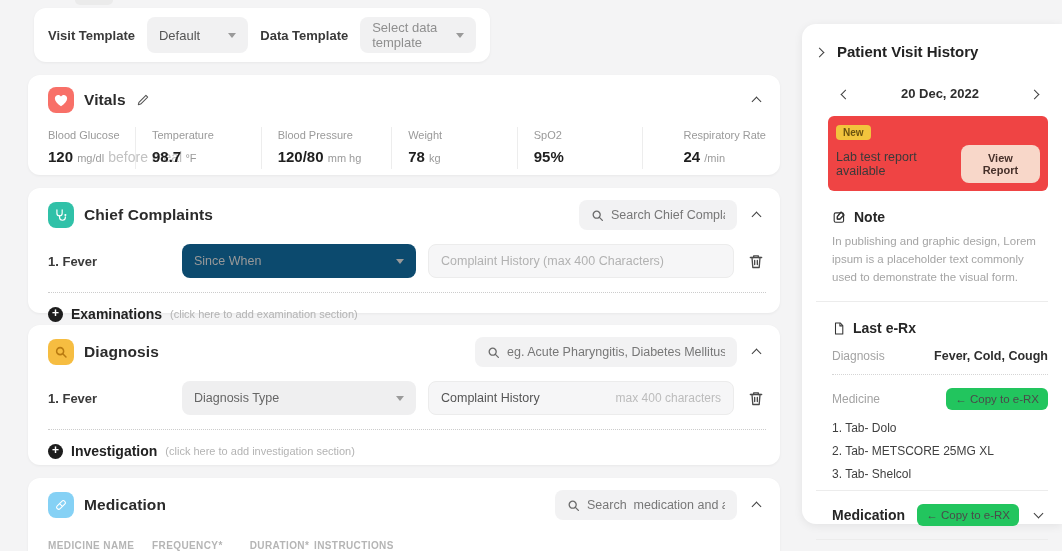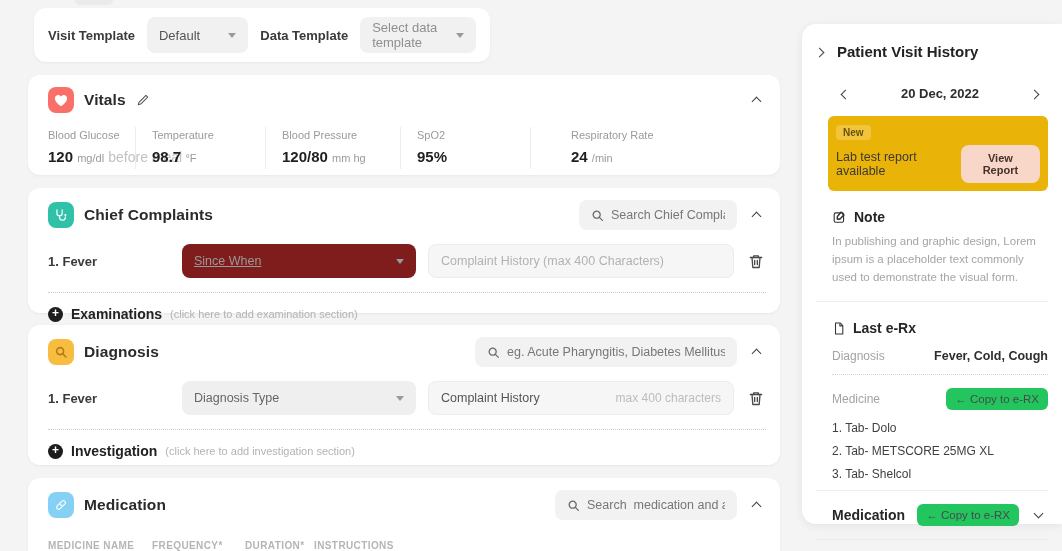--- a/index.html
+++ b/index.html
@@ -60,29 +60,29 @@
   .entry-input input::placeholder { color:#b2b2b2; opacity:1; }
   .input-hint { font-size:12px; color:#bcbcbc; white-space:nowrap; }
   .trash-btn { flex:none; cursor:pointer; display:flex; align-items:center; padding:2px; }
   .dotted-hr { border-top:1px dotted #cccccc; margin-top:14px; }
   .add-row { display:flex; align-items:center; gap:8px; margin-top:13px; }
   .plus-circle { width:15px; height:15px; border-radius:50%; background:#1d1d1d; color:#fff; font-size:12px; line-height:13px; text-align:center; font-weight:700; flex:none; }
   .add-title { font-size:14px; font-weight:700; color:#222; }
   .add-hint { font-size:11px; color:#b3b3b3; }
   
   .med-cols { display:flex; margin-top:20px; font-size:10px; font-weight:700; color:#b5b5b5; letter-spacing:.4px; }
-  .med-cols .c1{width:104px;} .med-cols .c2{width:93px;} .med-cols .c3{width:271px;} .med-cols .c4{width:69px;} .med-cols .c5{flex:1;}
+  .med-cols .c1{width:104px;} .med-cols .c2{width:93px;} .med-cols .c3{width:271px;} .med-cols .c4{width:69px;text-align:center;} .med-cols .c5{flex:1;}
   
   .sidebar { left:802px; top:24px; width:260px; height:500px; border-radius:14px 0 0 14px; box-shadow:0 2px 10px rgba(0,0,0,.07); padding:14px 0 0 0; }
   .sb-head { display:flex; align-items:center; gap:8px; padding:0 14px 0 8px; }
   .sb-title { font-size:15px; font-weight:700; color:#222; }
   .sb-content { padding:0 14px 0 30px; }
   .date-row { display:flex; align-items:center; justify-content:space-between; margin-top:16px; padding:0 4px; }
   .date-text { font-size:13px; font-weight:700; color:#2d2d2d; }
-  .banner { background:#eab308; border-radius:6px; margin-top:10px; margin-left:-4px; padding:6px 8px 8px 8px; }
+  .banner { background:#ef4444; border-radius:6px; margin-top:10px; margin-left:-4px; padding:6px 8px 8px 8px; }
   .new-badge { display:inline-block; background:#f2c43d; color:#6b520f; font-size:10px; font-weight:700; border-radius:4px; padding:2px 7px; }
   .banner-row { display:flex; align-items:center; justify-content:space-between; margin-top:5px; }
   .banner-text { font-size:12.5px; color:#3a3a3a; }
   .view-report-btn { background:#f8d7c9; border:none; border-radius:8px; padding:7px 10px; font-size:11px; font-weight:700; color:#46302a; cursor:pointer; font-family:inherit; }
   .sb-sec-head { display:flex; align-items:center; gap:7px; margin-top:18px; }
   .sb-sec-title { font-size:14px; font-weight:700; color:#262626; }
   .note-body { font-size:11.5px; color:#a5a5a5; line-height:1.55; margin-top:8px; }
   .sb-hr { border-top:1px solid #ececec; margin:15px 0 0 -16px; }
   .kv-row { display:flex; align-items:center; justify-content:space-between; margin-top:13px; }
   .kv-label { font-size:12px; color:#a3a3a3; }
@@ -137,20 +137,24 @@
     </div>
     <div class="v-col" style="width:130px;">
       <div class="v-label">Temperature</div>
       <div class="v-value"><span>98.7</span> <span class="v-unit">°F</span></div>
     </div>
     <div class="v-col" style="width:135px;">
       <div class="v-label">Blood Pressure</div>
       <div class="v-value"><span>120/80</span> <span class="v-unit">mm hg</span></div>
     </div>
     <div class="v-col" style="width:130px;">
+      <div class="v-label">Weight</div>
+      <div class="v-value"><span>78</span> <span class="v-unit">kg</span></div>
+    </div>
+    <div class="v-col" style="width:130px;">
       <div class="v-label">SpO2</div>
       <div class="v-value"><span>95%</span></div>
     </div>
     <div class="v-col" style="flex:1; padding-left:40px;">
       <div class="v-label">Respiratory Rate</div>
       <div class="v-value"><span>24</span> <span class="v-unit">/min</span></div>
     </div>
   </div>
 </div>
 
@@ -171,21 +175,21 @@
             <circle cx="10.5" cy="10.5" r="6.5"></circle>
             <path d="M15.5 15.5 21 21"></path>
           </svg>
         </span>
       <input type="text" placeholder="Search Chief Complaints" style="">
     </div>
     <span class="chev-btn"><span class="chev chev-up"></span></span>
   </div>
   <div class="entry-row">
     <span class="entry-name">1. Fever</span>
-    <div class="dropdown entry-dd" style="background:#7f1d1d; color:#999;text-decoration:underline;">
+    <div class="dropdown entry-dd" style="background:#0c4a6e; color:#999;">
       <span>Since When</span>
       <span class="caret"></span>
     </div>
     <div class="entry-input">
       <input type="text" placeholder="Complaint History (max 400 Characters)" style="">
     </div>
     <span class="trash-btn">
       <svg width="16" height="17" viewBox="0 0 24 24" fill="none" stroke="#4a4a4a" stroke-width="2" stroke-linecap="round" stroke-linejoin="round">
           <path d="M3.5 6h17"></path>
           <path d="M8.5 6V3.5h7V6"></path>

